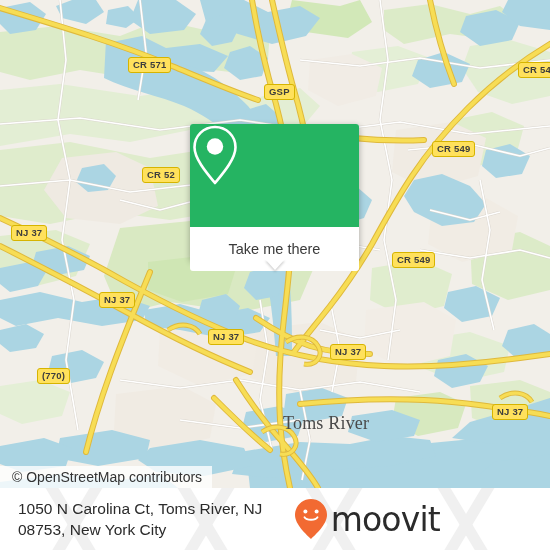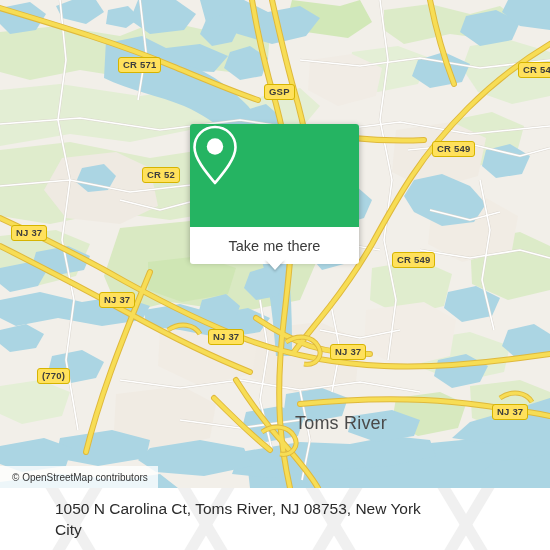--- a/index.html
+++ b/index.html
@@ -50,24 +50,23 @@
     padding: 1px 4px 1px 4px;
     white-space: nowrap;
     letter-spacing: 0.2px;
     box-sizing: content-box;
   }
 
   .place-label {
     position: absolute;
     color: #4a4a4a;
     font-size: 18px;
-    font-family: Liberation Sans, sans-serif;
+    font-family: Liberation Serif, serif;
     white-space: nowrap;
     letter-spacing: 0.2px;
-    padding-left: 12px;
   }
 
   
   #callout {
     position: absolute;
     left: 190px;
     top: 124px;
     width: 169px;
     height: 136px;
     border-radius: 3px;
@@ -77,21 +76,21 @@
   }
   #callout-head {
     height: 103px;
     background: #25b462;
     border-radius: 3px 3px 0 0;
     display: flex;
     align-items: center;
     justify-content: center;
   }
   #callout-foot {
-    height: 37px;
+    height: 44px;
     background: #ffffff;
     border-radius: 0 0 3px 3px;
     display: flex;
     align-items: center;
     justify-content: center;
   }
   #callout-foot-label {
     color: #3a3a3a;
     font-size: 14.5px;
     font-family: "Liberation Sans", sans-serif;
@@ -112,21 +111,21 @@
   
   #attribution {
     position: absolute;
     left: 0;
     top: 466px;
     height: 22px;
     background: rgba(255,255,255,0.78);
     display: flex;
     align-items: center;
     padding: 0 10px 0 12px;
-    font-size: 10px;
+    font-size: 14px;
     color: #333333;
     font-family: "Liberation Sans", sans-serif;
     white-space: nowrap;
   }
 
   
   #footer {
     position: absolute;
     left: 0;
     top: 488px;
@@ -144,21 +143,21 @@
     opacity: 1;
   }
   #footer-inner {
     position: absolute;
     left: 0;
     top: 0;
     width: 454px;
     height: 62px;
     display: flex;
     align-items: center;
-    justify-content: flex-end;
+    justify-content: center;
     padding: 0 14px 0 18px;
     box-sizing: border-box;
   }
   #address {
     color: #2b2b2b;
     font-size: 15.5px;
     line-height: 21px;
     font-family: "Liberation Sans", sans-serif;
     max-width: 385px;
   }
@@ -381,21 +380,21 @@
           <path d="M286,342 C298,334 312,336 318,346 C324,356 316,366 304,364"></path>
           <path d="M168,330 C180,322 194,324 200,334"></path>
           <path d="M500,398 C512,390 526,392 532,402"></path>
           <path d="M262,432 C274,424 288,426 294,436 C300,446 292,456 280,454"></path>
         </g>
       </g>
     </svg>
 
     <div class="place-label" style="left:283px; top:413px;">Toms River</div>
 
-    <div class="shield" style="left:118px; top:57px;">CR 571</div>
+    <div class="shield" style="left:128px; top:57px;">CR 571</div>
     <div class="shield" style="left:264px; top:84px;text-align:center;">GSP</div>
     <div class="shield" style="left:432px; top:141px;">CR 549</div>
     <div class="shield" style="left:518px; top:62px;">CR 54</div>
     <div class="shield" style="left:142px; top:167px;">CR 52</div>
     <div class="shield" style="left:11px; top:225px;">NJ 37</div>
     <div class="shield" style="left:392px; top:252px;">CR 549</div>
     <div class="shield" style="left:99px; top:292px;">NJ 37</div>
     <div class="shield" style="left:208px; top:329px;">NJ 37</div>
     <div class="shield" style="left:330px; top:344px;">NJ 37</div>
     <div class="shield" style="left:37px; top:368px;">(770)</div>
@@ -427,16 +426,25 @@
         <path d="M172,-20 L232,80"></path>
         <path d="M240,-20 L180,80"></path>
         <path d="M300,-20 L360,80"></path>
         <path d="M368,-20 L308,80"></path>
         <path d="M432,-20 L492,80"></path>
         <path d="M500,-20 L440,80"></path>
       </g>
     </svg>
     <div id="footer-inner">
       <div id="address">1050 N Carolina Ct, Toms River, NJ 08753, New York City</div>
+      <div id="brand">
+        <svg width="34" height="42" viewBox="0 0 34 42">
+          <path d="M17 1 C8.2 1 1 8.2 1 17 C1 26.5 12.5 36.5 17 41 C21.5 36.5 33 26.5 33 17 C33 8.2 25.8 1 17 1 Z" fill="#f26a32"></path>
+          <circle cx="11.4" cy="13.4" r="2.0" fill="#ffffff"></circle>
+          <circle cx="22.6" cy="13.4" r="2.0" fill="#ffffff"></circle>
+          <path d="M10.5 19.2 C12.6 22.6 21.4 22.6 23.5 19.2" fill="none" stroke="#ffffff" stroke-width="1.9" stroke-linecap="round"></path>
+        </svg>
+        <span id="brand-wordmark">moovit</span>
+      </div>
     </div>
   </div>
 
 </div>
 
 </body></html>

